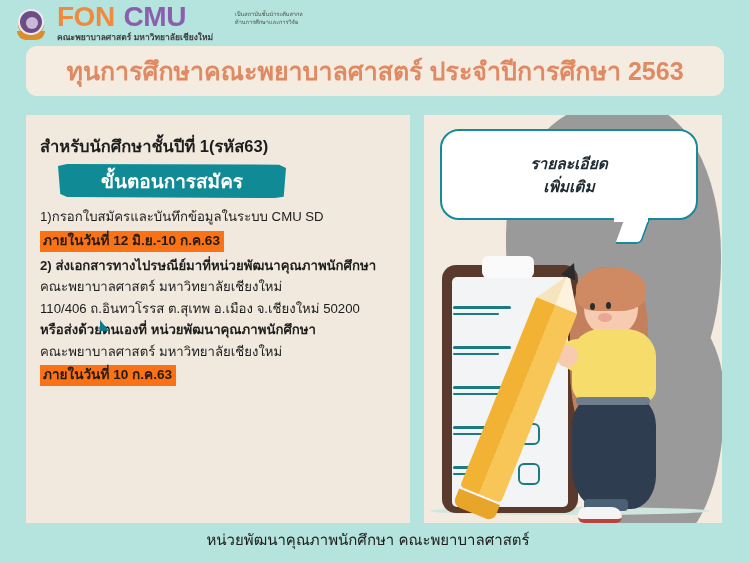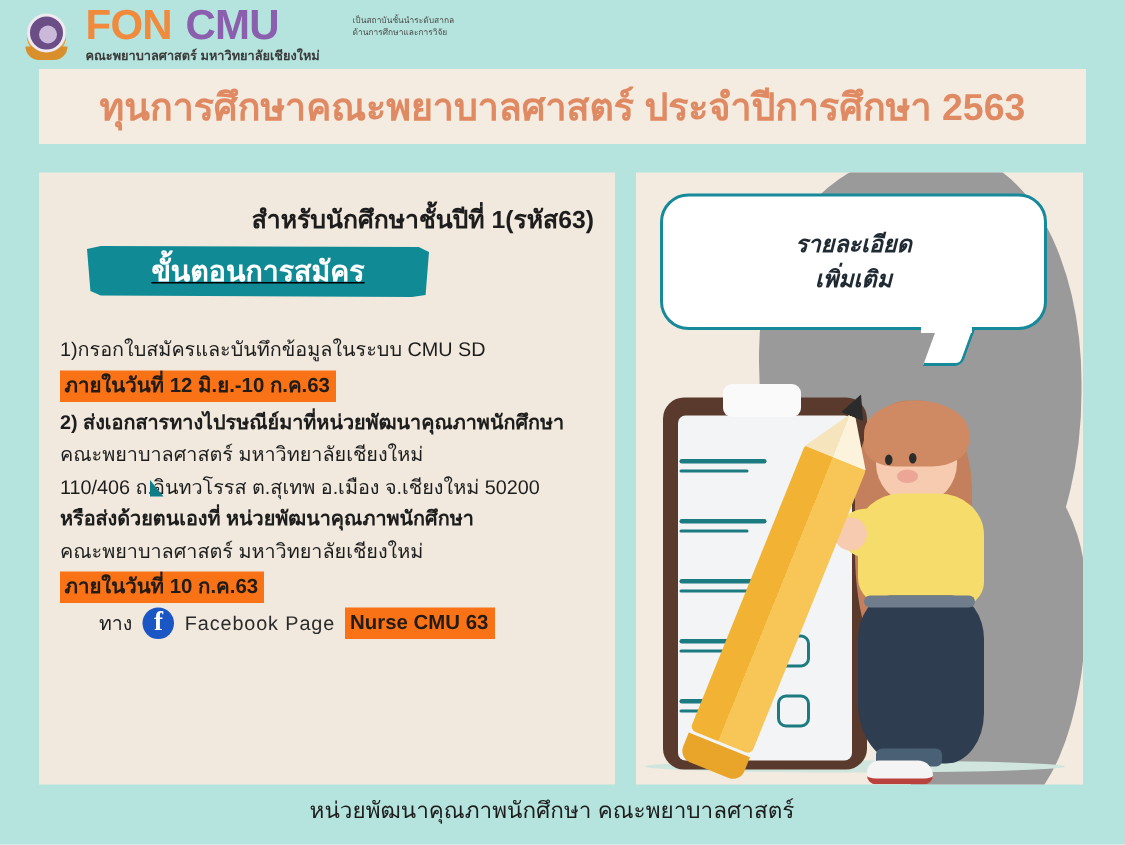--- a/index.html
+++ b/index.html
@@ -77,49 +77,48 @@
     position: absolute; left: 178px; top: 7px;
     font-size: 5.6px; line-height: 8px;
     color: #4a4a4a; width: 95px;
   }
 
   
   .title-band {
     position: absolute; left: 26px; top: 46px;
     width: 698px; height: 50px;
     background: #f5ece1;
-    display: flex; align-items: center; justify-content: center;
+    display: flex; align-items: center; justify-content: center; border-radius: 11px;
   }
   .title-band .title {
     font-size: 25px; font-weight: bold;
     color: #e08a63;
     white-space: nowrap;
   }
 
   
   .left-panel {
     position: absolute; left: 26px; top: 115px;
     width: 384px; height: 408px;
     background: #f1e9de;
     padding: 12px 14px 0 14px;
   }
   .for-students {
     font-size: 16.5px; font-weight: bold; color: #1d1d1d;
-    text-align: right;
+    text-align: left;
     margin: 6px 0 4px 0;
   }
   
   .ribbon {
     position: relative;
     width: 228px; height: 34px;
-    margin: 5px 0 24px 18px;
+    margin: 5px 0 8px 18px;
     background: #108b96;
     display: flex; align-items: center; justify-content: center;
     clip-path: polygon(0 6%, 4% 0, 97% 2%, 100% 12%, 99% 96%, 95% 100%, 4% 97%, 1% 88%);
-    text-decoration: underline;
   }
   .ribbon span {
     color: #ffffff; font-size: 19px; font-weight: bold;
     line-height: 19px;
   }
   .ribbon-tail {
     position: absolute; left: 74px; top: 205px;
     width: 0; height: 0;
     border-left: 9px solid #0e7d87;
     border-top: 11px solid transparent;
@@ -441,26 +440,20 @@
 
       <div class="step-line bold">2) ส่งเอกสารทางไปรษณีย์มาที่หน่วยพัฒนาคุณภาพนักศึกษา</div>
       <div class="step-line">คณะพยาบาลศาสตร์ มหาวิทยาลัยเชียงใหม่</div>
       <div class="step-line">110/406 ถ.อินทวโรรส ต.สุเทพ อ.เมือง จ.เชียงใหม่ 50200</div>
       <div class="step-line bold">หรือส่งด้วยตนเองที่  หน่วยพัฒนาคุณภาพนักศึกษา</div>
       <div class="step-line">คณะพยาบาลศาสตร์ มหาวิทยาลัยเชียงใหม่</div>
       <div class="hl-wrap">
         <span class="hl">ภายในวันที่ 10 ก.ค.63</span>
       </div>
 
-      <div class="fb-row">
-        <span class="thai">ทาง</span>
-        <span class="fb-icon"></span>
-        <span class="fb-label">Facebook Page</span>
-        <span class="hl">Nurse CMU 63</span>
-      </div>
 
     </div>
   </div>
 
   <div class="right-panel">
 
     <div class="blob"></div>
     <div class="blob2"></div>
 
     <div class="bubble-tail"></div>

